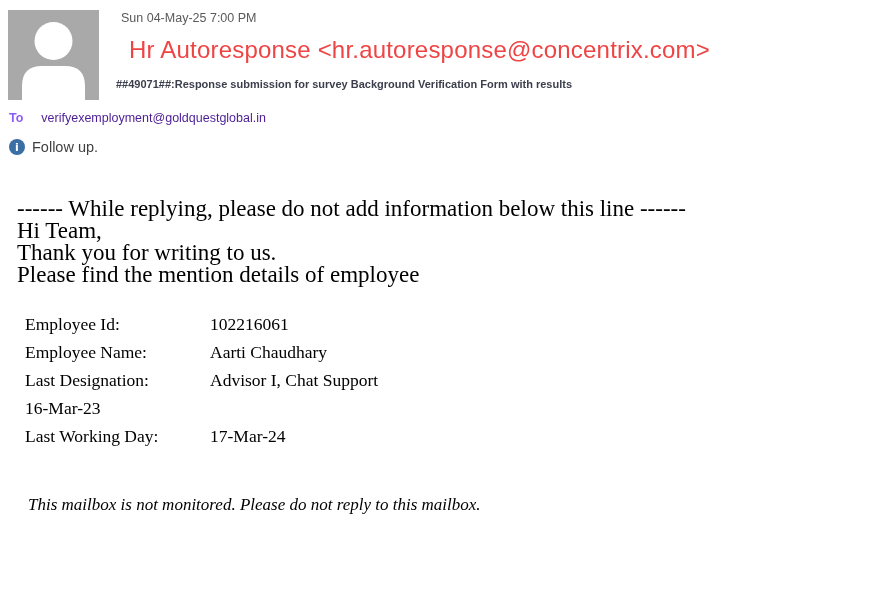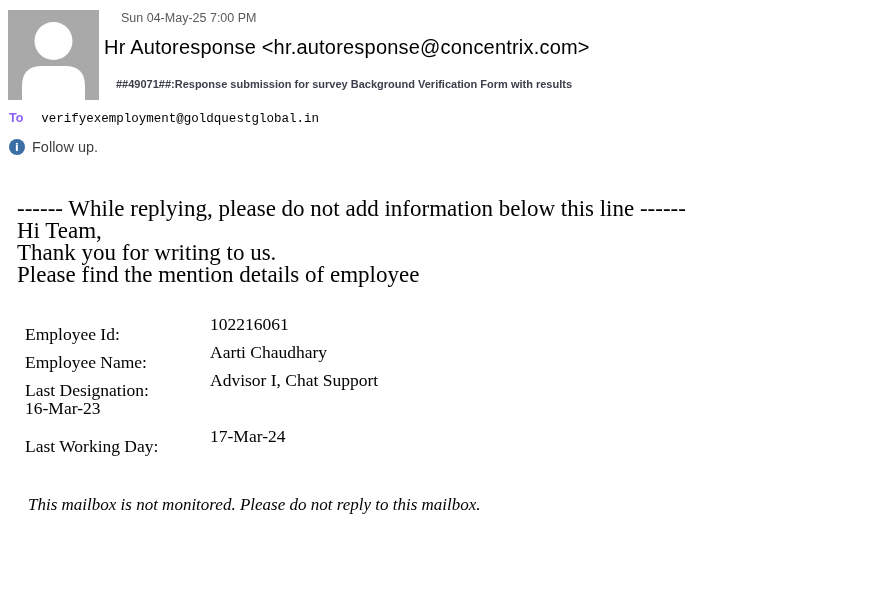--- a/index.html
+++ b/index.html
@@ -22,35 +22,35 @@
     background: #a9a9a9;
     overflow: hidden;
   }
   .avatar svg { display: block; width: 100%; height: 100%; }
 
   .date-line {
     position: absolute; left: 121px; top: 11px;
     font-size: 12.5px; color: #595959;
   }
   .sender-line {
-    position: absolute; left: 104px; top: 36px;
-    font-size: 20px; font-weight: 300; color: #000000;
+    position: absolute; left: 129px; top: 36px;
+    font-size: 24px; font-weight: 300; color: #ef4444;
     letter-spacing: 0.2px;
     cursor: default;
   }
   .subject-line {
     position: absolute; left: 116px; top: 78px;
     font-size: 11px; font-weight: 700; color: #3b3f4c;
   }
   .to-row {
     position: absolute; left: 9px; top: 111px;
     font-size: 12.5px; color: #595959;
   }
   .to-row .to-label { margin-right: 18px; color: #8b5cf6; font-weight: bold; }
-  .to-row .to-address { color: #000000; font-family: Liberation Mono, monospace; }
+  .to-row .to-address { color: #4c1d95; }
 
   .followup-row {
     position: absolute; left: 9px; top: 139px;
     display: flex; align-items: center;
     font-size: 14.5px; color: #3f3f3f;
   }
   .info-icon {
     display: inline-flex; align-items: center; justify-content: center;
     width: 16px; height: 16px;
     margin-right: 7px;
@@ -70,21 +70,21 @@
     line-height: 22px;
     white-space: nowrap;
   }
 
   .details-table {
     position: absolute; left: 25px; top: 310px;
     font-family: "Liberation Serif", serif;
     font-size: 17.5px; color: #000000;
   }
   .details-row { display: flex; height: 28px; line-height: 28px; }
-  .details-label { width: 185px; margin-top: 10px; }
+  .details-label { width: 185px; }
   .details-value { white-space: nowrap; }
 
   .mail-footer {
     position: absolute; left: 28px; top: 495px;
     font-family: "Liberation Serif", serif;
     font-style: italic;
     font-size: 17px; color: #000000;
     white-space: nowrap;
   }
 </style>

